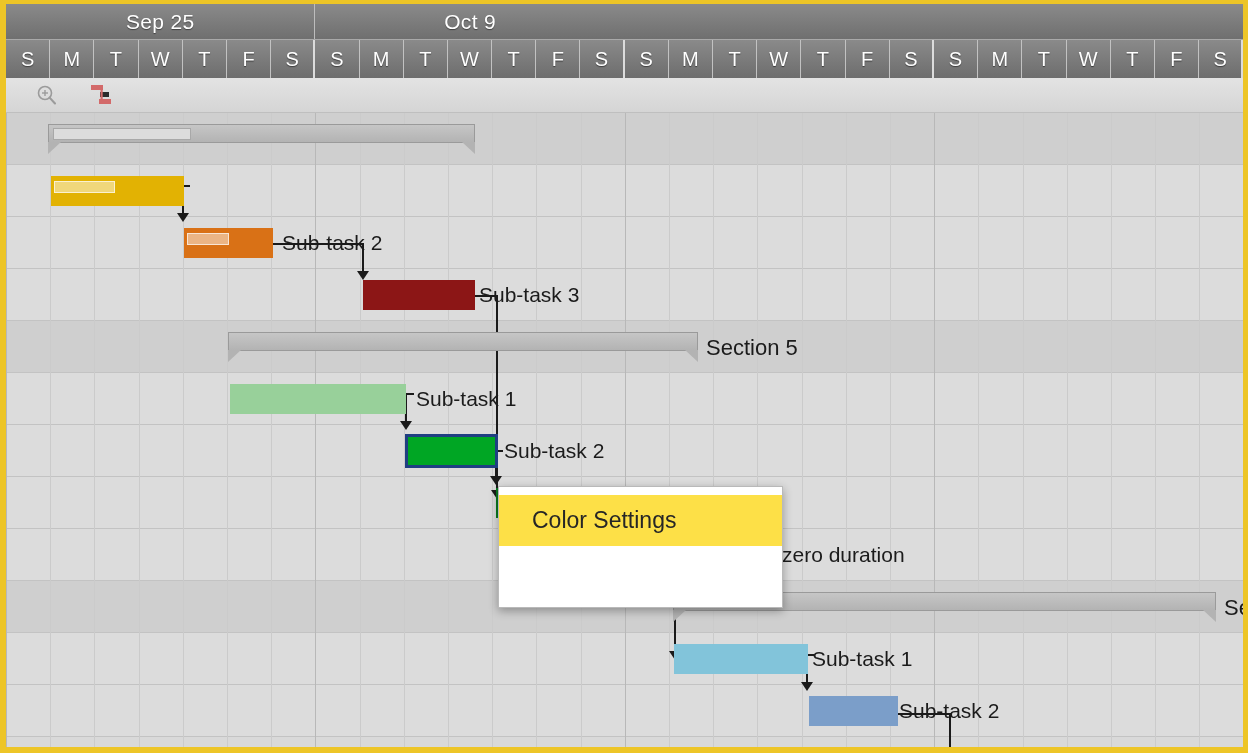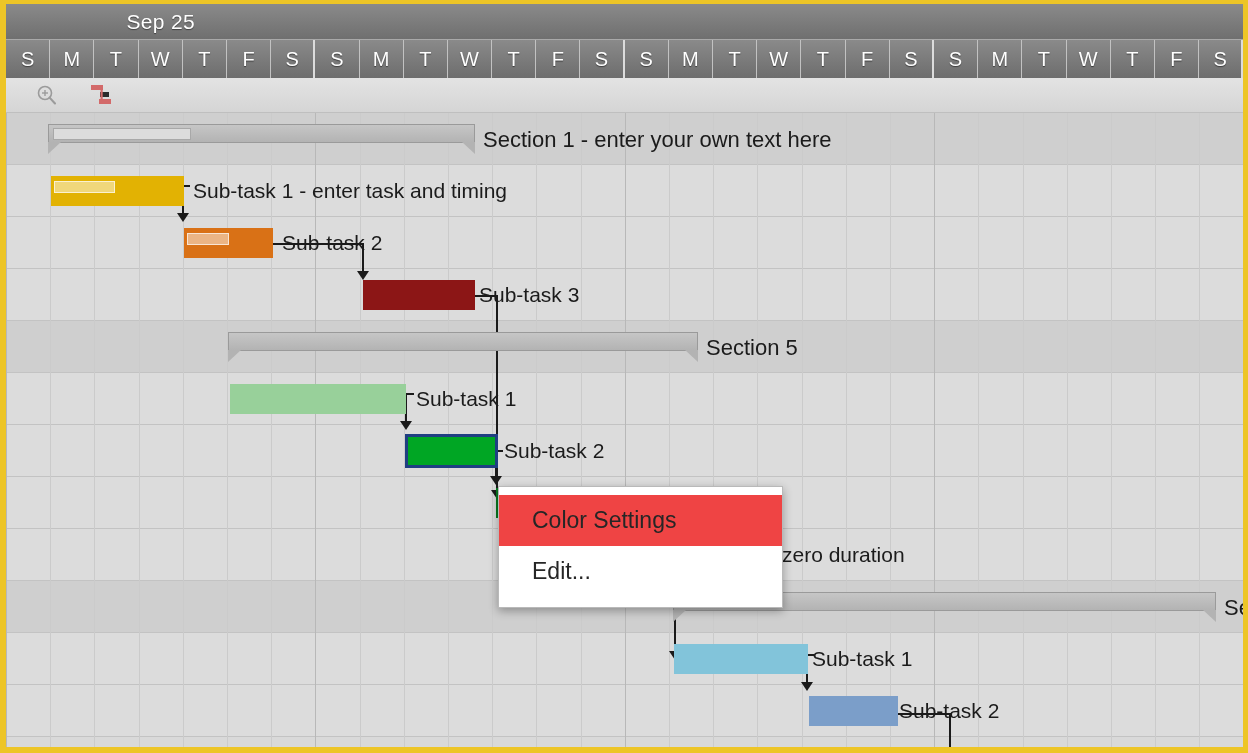--- a/index.html
+++ b/index.html
@@ -180,36 +180,37 @@
     box-shadow: 0 3px 9px rgba(0,0,0,.32);
     z-index: 50;
   }
   .ctxmenu .mi {
     height: 51px;
     display: flex; align-items: center;
     padding-left: 33px;
     font-size: 23px;
     color: #262626;
   }
-  .ctxmenu .mi.highlighted { background: #ef4444; }
+  .ctxmenu .mi.highlighted { background: #fde047; }
   .ctxmenu .mi.first { margin-top: 8px; }
 </style>
 </head>
 <body>
 
 <div id="app">
 
   <div class="frame-top"></div>
   <div class="frame-left"></div>
   <div class="frame-right"></div>
   <div class="frame-bottom"></div>
 
   <div class="header">
     <div class="week-row" id="week-row">
         <div class="week-cell" style="width: 309.4px;">Sep 25</div>
+        <div class="week-cell" style="width: 309.4px;">Oct 9</div>
       </div>
     <div class="day-row" id="day-row">
         <div class="day-cell" style="width: 44.2px;">S</div>
         <div class="day-cell" style="width: 44.2px;">M</div>
         <div class="day-cell" style="width: 44.2px;">T</div>
         <div class="day-cell" style="width: 44.2px;">W</div>
         <div class="day-cell" style="width: 44.2px;">T</div>
         <div class="day-cell" style="width: 44.2px;">F</div>
         <div class="day-cell weekend-sep" style="width: 44.2px;">S</div>
         <div class="day-cell" style="width: 44.2px;">S</div>
@@ -374,32 +375,29 @@
         <div class="taskbar" style="left: 580px; top: 425px; width: 12px; height: 30px; background: rgb(85, 85, 85); opacity: 0;"></div>
         <div class="sumbar" style="left: 667px; top: 479px; width: 543px;">
           <div class="body"></div>
           <div class="cap-l"></div>
           <div class="cap-r"></div>
         </div>
         <div class="taskbar" style="left: 668px; top: 531px; width: 134px; background: rgb(130, 196, 218);"></div>
         <div class="taskbar" style="left: 803px; top: 583px; width: 89px; background: rgb(123, 158, 201);"></div>
       </div>
 
-  <div class="barlabel big" style="left: 477px; top: 14px;">Section 1 - enter your own text here</div>
-      <div class="barlabel" style="left: 187px; top: 66px;">Sub-task 1 - enter task and timing</div>
       <div class="barlabel" style="left: 276px; top: 118px;">Sub-task 2</div>
       <div class="barlabel" style="left: 473px; top: 170px;">Sub-task 3</div>
       <div class="barlabel big" style="left: 700px; top: 222px;">Section 5</div>
       <div class="barlabel" style="left: 410px; top: 274px;">Sub-task 1</div>
       <div class="barlabel" style="left: 498px; top: 326px;">Sub-task 2</div>
       <div class="barlabel" style="left: 578px; top: 378px;">Sub-task 3</div>
       <div class="barlabel" style="left: 776px; top: 430px;">zero duration</div>
       <div class="barlabel big" style="left: 1218px; top: 482px;">Sec</div>
       <div class="barlabel" style="left: 806px; top: 534px;">Sub-task 1</div>
       <div class="barlabel" style="left: 893px; top: 586px;">Sub-task 2</div>
     </div>
 
   <div class="ctxmenu">
     <div class="mi highlighted first">Color Settings</div>
-    <div class="mi">Edit...</div>
   </div>
 
 </div>
 
 </body></html>

